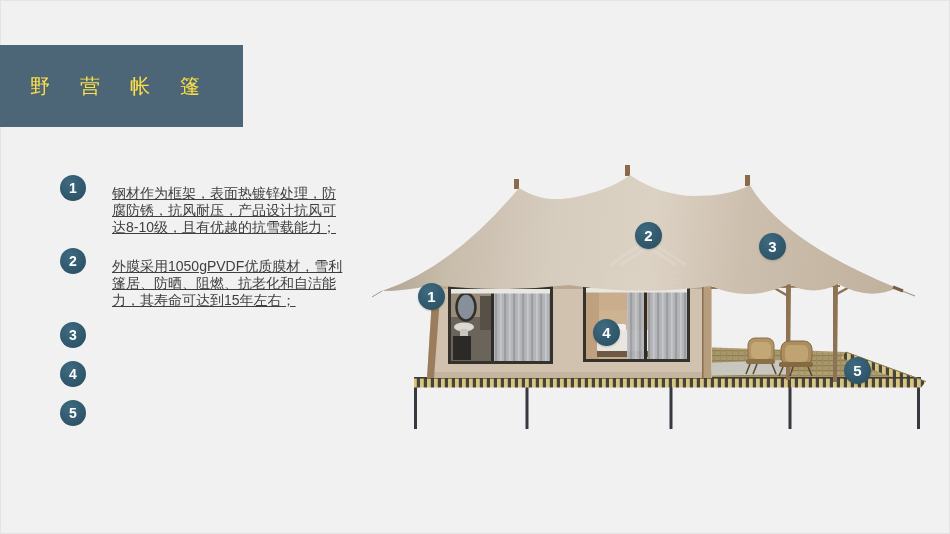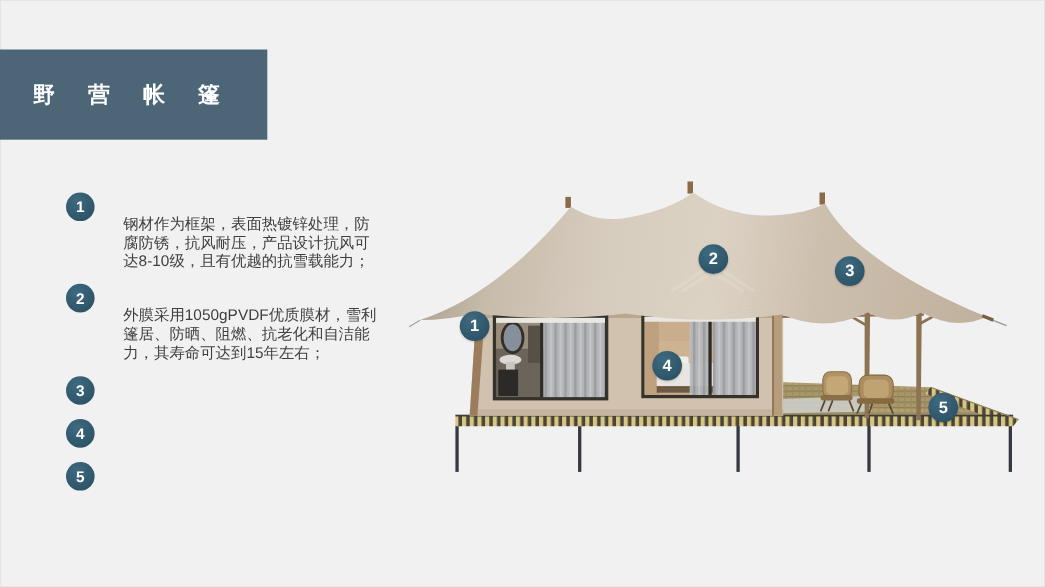--- a/index.html
+++ b/index.html
@@ -8,36 +8,36 @@
     background:var(--page-bg,#f1f1f2);
     box-shadow:inset 0 0 0 1px #e4e4e5;
     font-family:"Liberation Sans","DejaVu Sans",sans-serif;
   }
   .title-box{
     position:absolute;left:0;top:45px;width:243px;height:82px;
     background:var(--title-bg,#4c6577);
     display:flex;align-items:center;box-sizing:border-box;padding-left:30px;
   }
   .title-box .title-text{
-    color:#ffffff;font-size:20px;font-weight:bold;letter-spacing:30px;white-space:nowrap;
+    color:#fde047;font-size:20px;font-weight:normal;letter-spacing:30px;white-space:nowrap;
   }
   .features{
     position:absolute;left:60px;top:179px;width:300px;
     list-style:none;margin:0;padding:0;
   }
   .features li{display:flex;margin-bottom:17px;}
   .badge{
     flex:0 0 26px;width:26px;height:26px;border-radius:50%;
     background:radial-gradient(circle at 38% 30%, #3e6a80, var(--badge,#2e5468) 72%);
     color:#fff;font-size:14px;font-weight:bold;
     display:flex;align-items:center;justify-content:center;margin-top:-4px;
   }
   .ftext{
-    margin:16px 0 0 26px;width:236px;
-    font-size:14px;line-height:16.8px;color:var(--text,#3f3f3f);
+    margin:6px 0 0 26px;width:236px;
+    font-size:14px;line-height:16.8px;color:var(--text,#3f3f3f);text-decoration:underline;
   }
   .illustration{position:absolute;left:0;top:0;width:950px;height:534px;}
   .illustration svg{position:absolute;left:0;top:0;}
   .marker{
     position:absolute;width:27px;height:27px;border-radius:50%;
     background:radial-gradient(circle at 38% 30%, #3e6a80, var(--badge,#2e5468) 72%);
     color:#fff;font-size:15px;font-weight:bold;
     display:flex;align-items:center;justify-content:center;
     box-shadow:0 1px 2px rgba(0,0,0,.18);
   }

